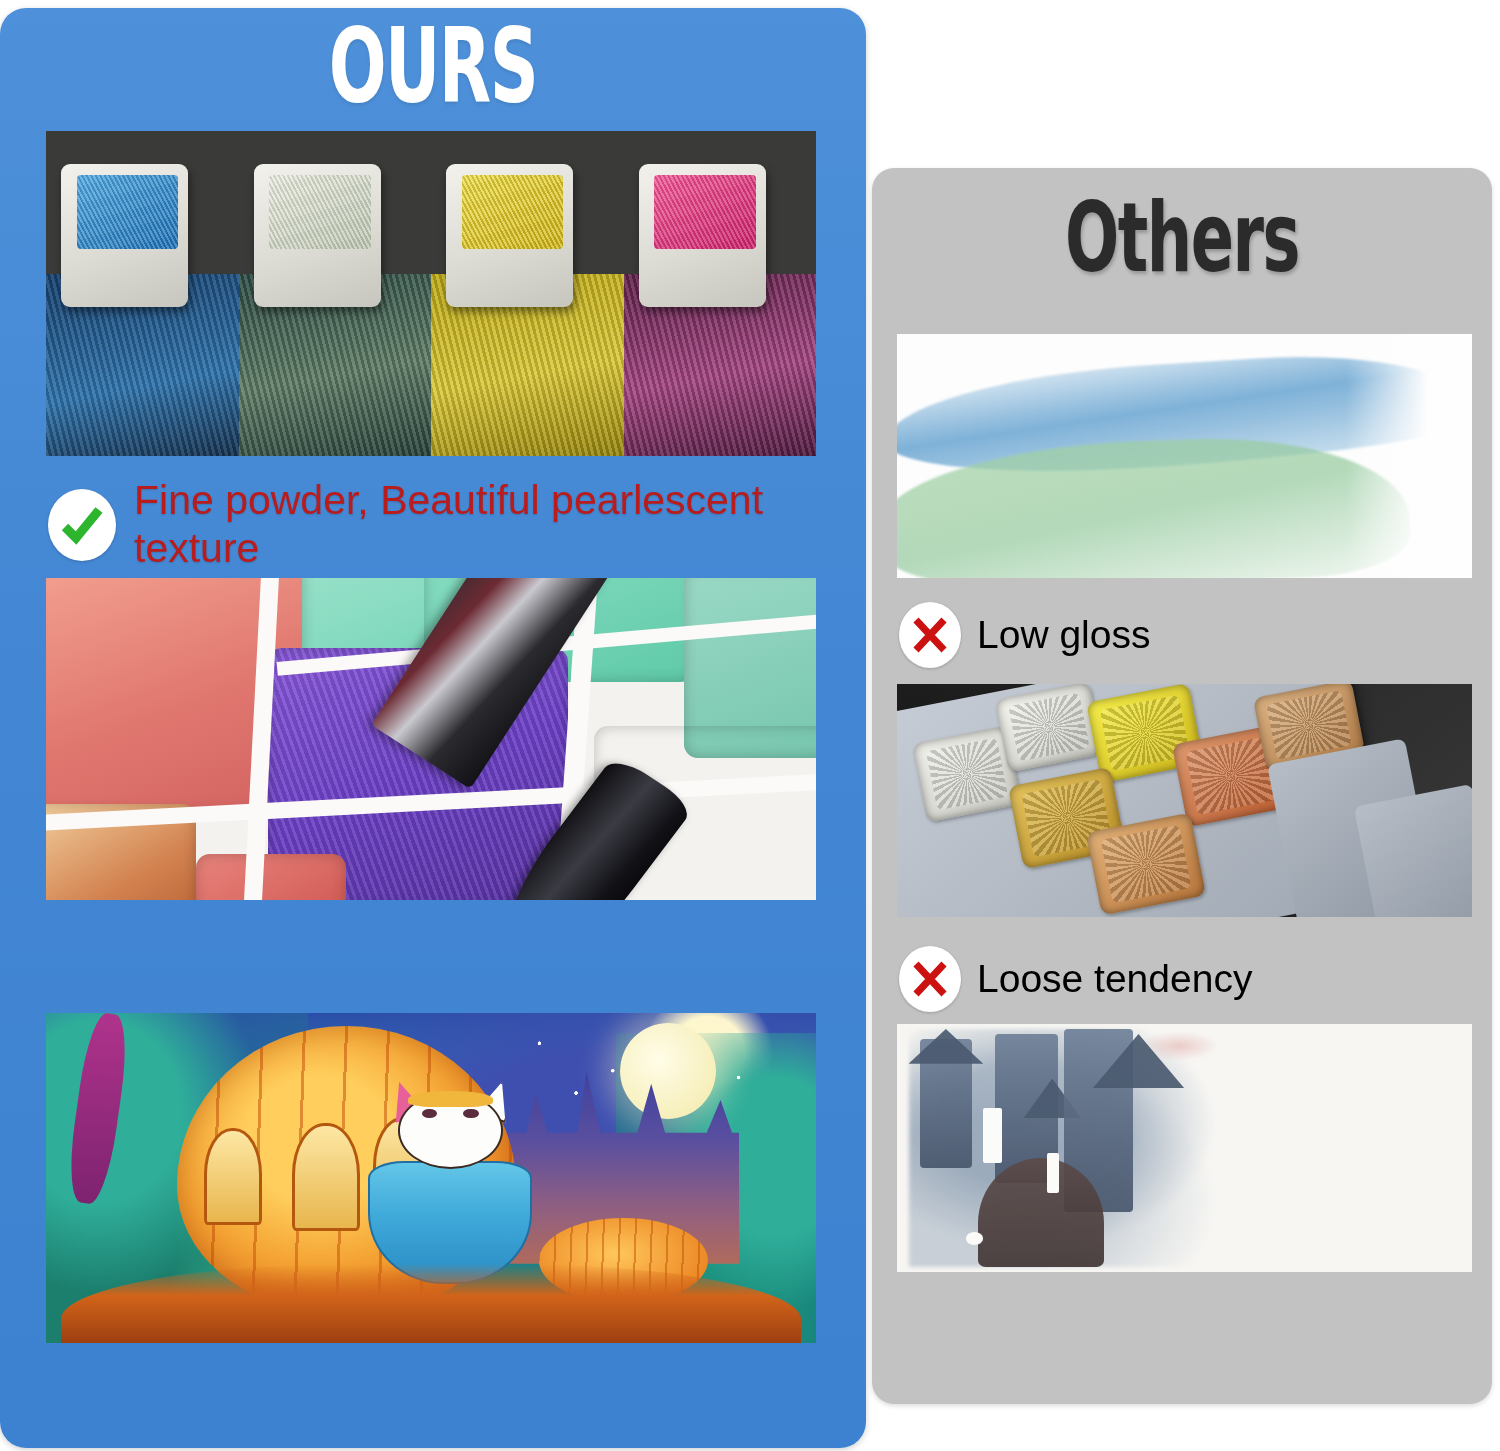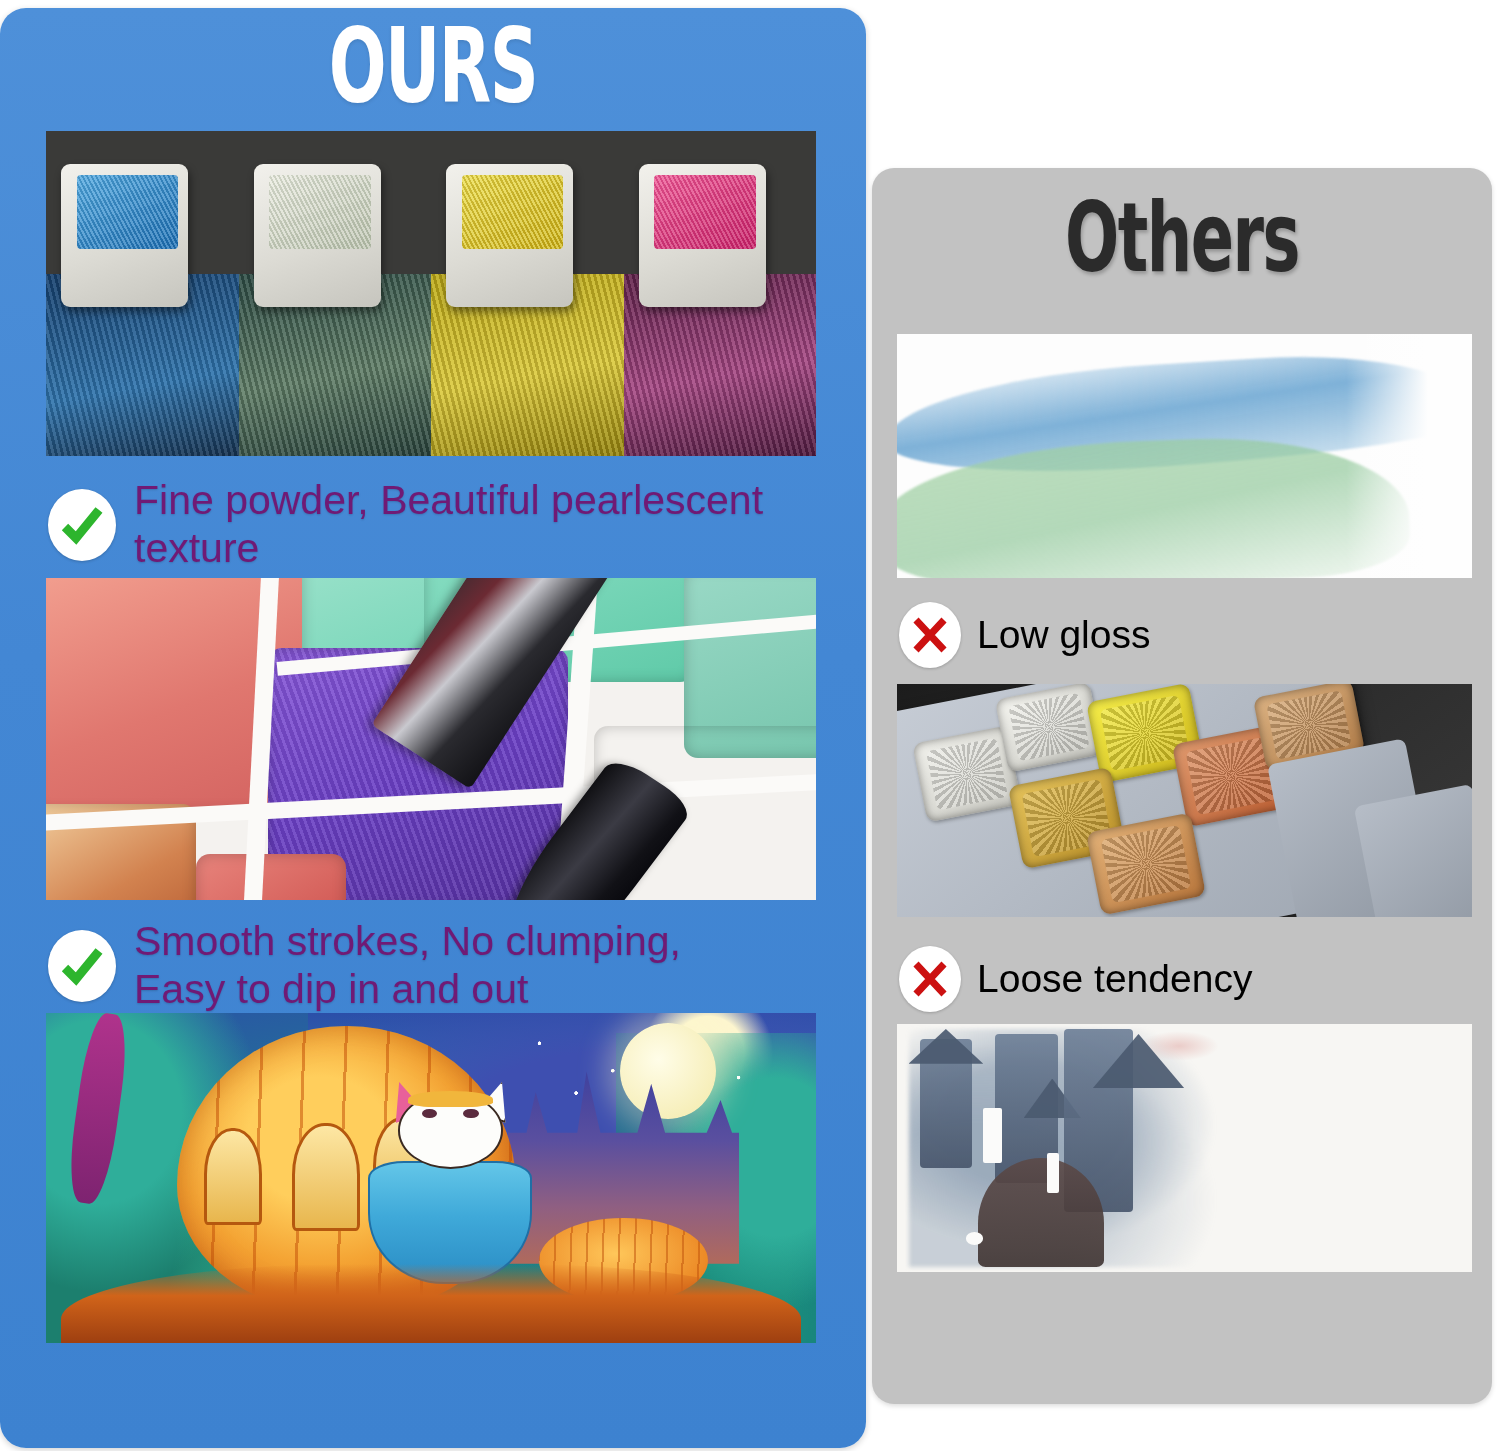--- a/index.html
+++ b/index.html
@@ -210,21 +210,21 @@
   .faded-white { position:absolute; background:#fbfbfa; }
 
   
   .feature { position:absolute; display:flex; align-items:center; }
   .badge { flex:0 0 auto; border-radius:50%; background:#ffffff;
            display:flex; align-items:center; justify-content:center;
            box-shadow:0 1px 3px rgba(0,0,0,.2); }
   .badge-check { width:68px; height:72px; }
   .badge-x { width:62px; height:66px; }
   .feature-text { white-space:pre-line; }
-  .ours-text { color:#701a75; font-size:41px; line-height:1.16;
+  .ours-text { color:#b91c1c; font-size:41px; line-height:1.16;
                margin-left:18px; text-shadow:0 1px 2px rgba(0,0,0,.16); }
   .others-text { color:#000000; font-size:39px; line-height:1.22; margin-left:16px; }
 </style>
 </head>
 <body>
 
 <div class="stage">
 
   <div class="panel-ours"></div>
   <div class="title-ours">OURS</div>
@@ -293,29 +293,20 @@
                   background:linear-gradient(150deg,#e8847c,#c94a46);"></div>
       <div class="pgrout" style="left:206px; top:-30px; width:18px; height:400px; transform:rotate(3deg);"></div>
       <div class="pgrout" style="left:520px; top:-30px; width:20px; height:400px; transform:rotate(4deg);"></div>
       <div class="pgrout" style="left:-20px; top:214px; width:900px; height:16px; transform:rotate(-3deg);"></div>
       <div class="pgrout" style="left:230px; top:56px; width:640px; height:14px; transform:rotate(-5deg);"></div>
       <div class="brush-handle"></div>
       <div class="brush-tip"></div>
     </div>
   </div>
 
-  <div class="feature" style="left:48px; top:916px; width:790px; height:100px;">
-    <div class="badge badge-check">
-      <svg width="46" height="46" viewBox="0 0 46 46" aria-hidden="true">
-        <path d="M6 25 L17 36 L40 8" stroke="#2db52d" stroke-width="9" fill="none" stroke-linecap="butt" stroke-linejoin="miter"></path>
-      </svg>
-    </div>
-    <div class="feature-text ours-text">Smooth strokes, No clumping,
-Easy to dip in and out</div>
-  </div>
 
   <div class="media" style="left:46px; top:1013px; width:770px; height:330px;">
     <div class="art">
       <div class="art-forest-l"></div>
       <div class="art-forest-r"></div>
       <div class="art-vine"></div>
       <div class="art-stars"></div>
       <div class="art-moon"></div>
       <div class="art-castle"></div>
       <div class="art-pumpkin">

